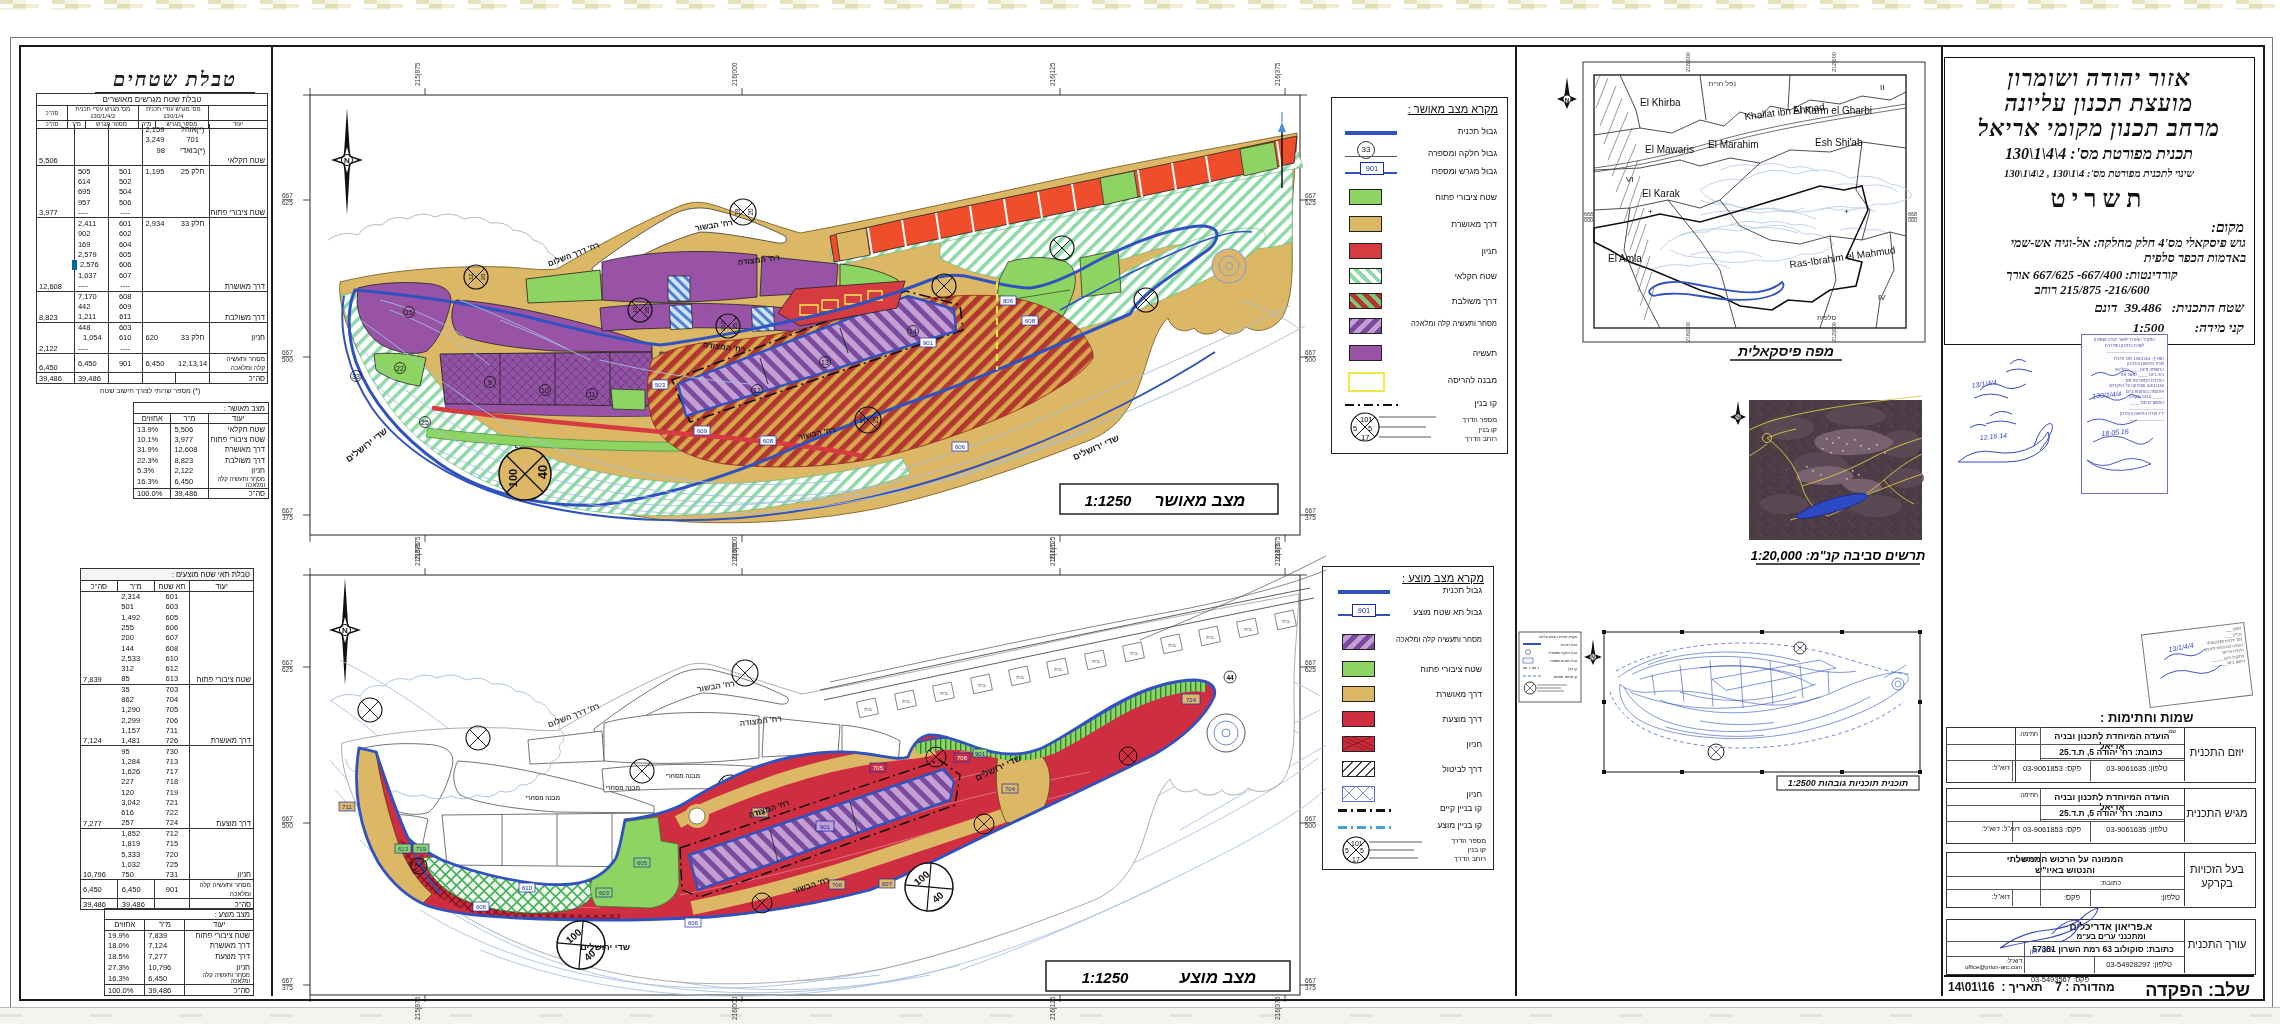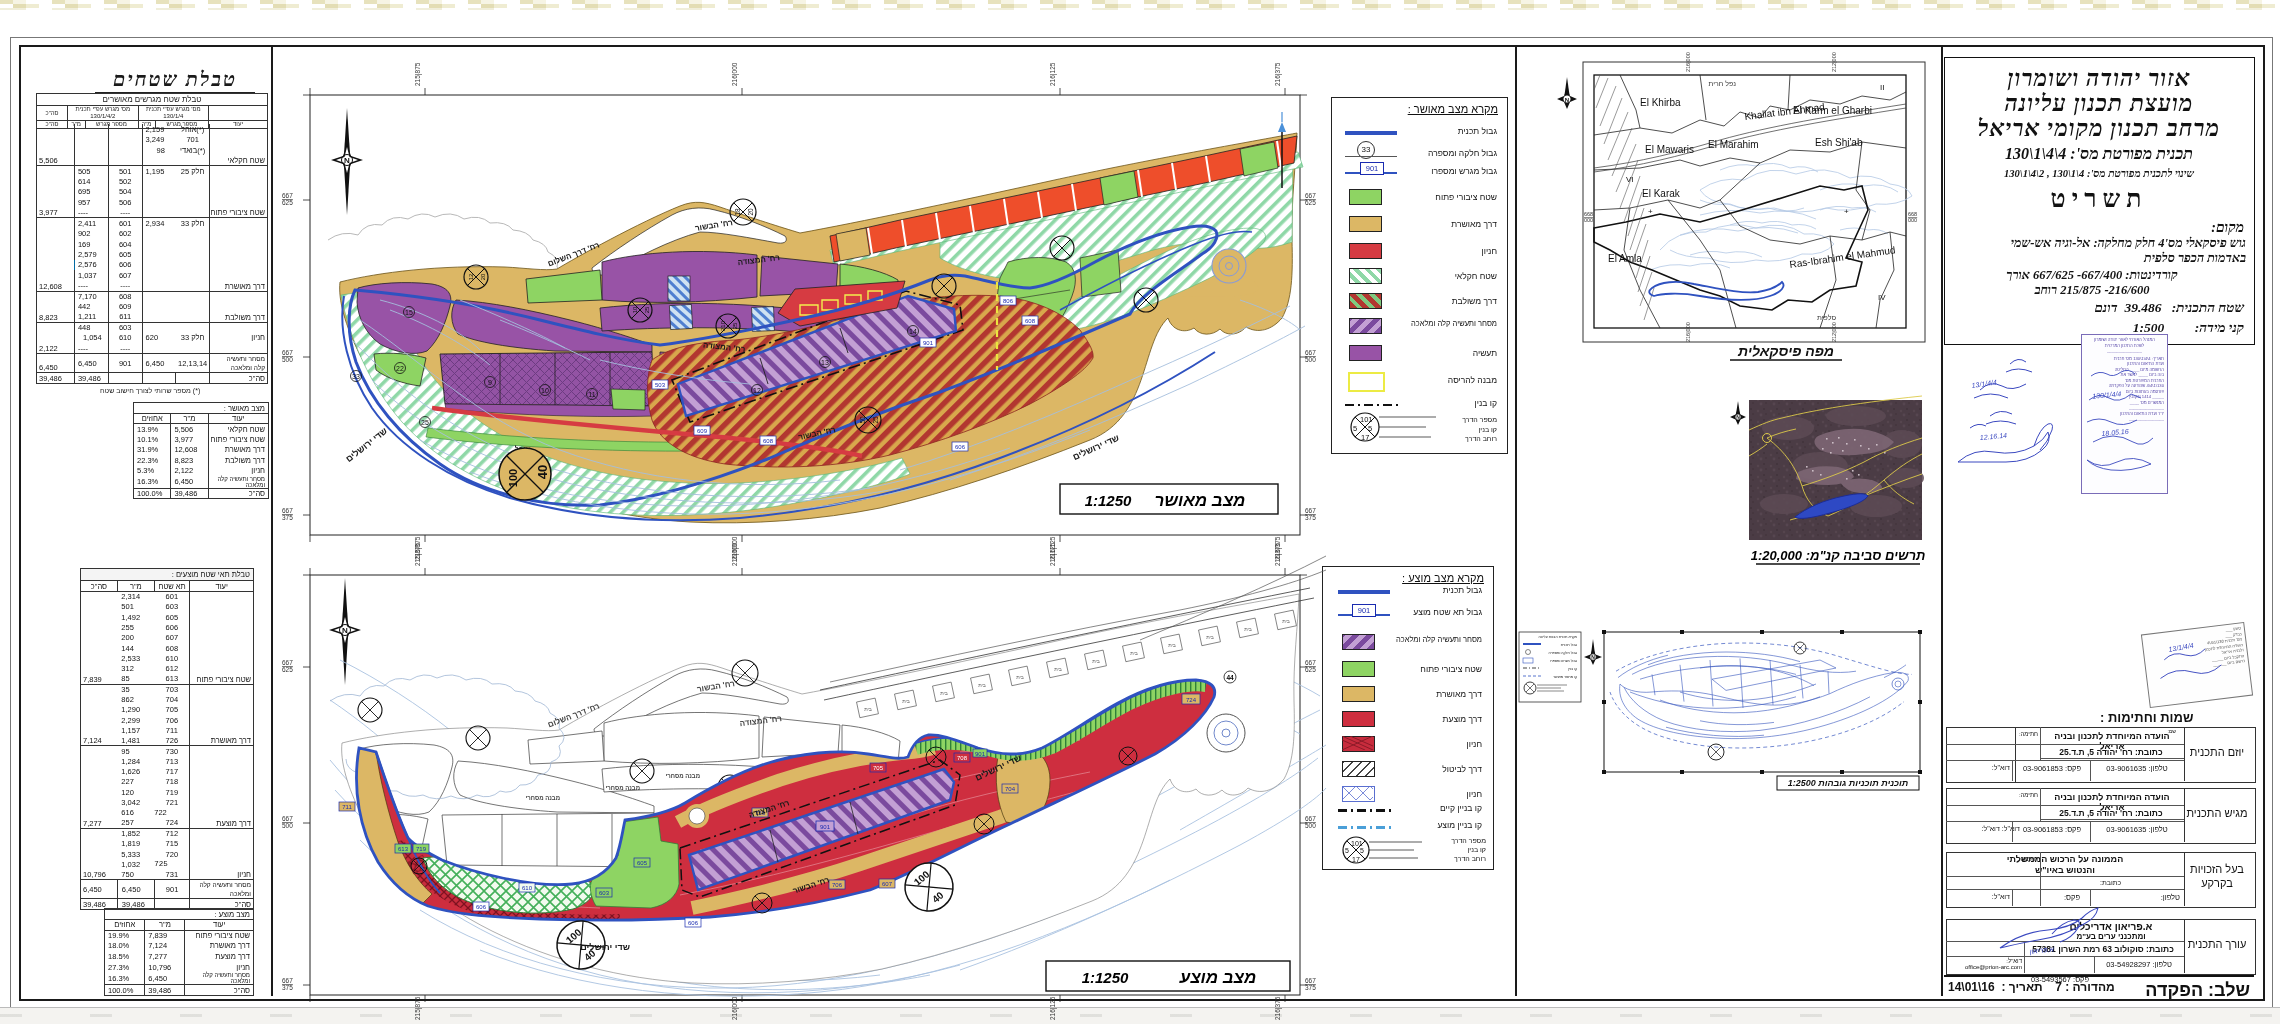--- a/index.html
+++ b/index.html
@@ -151,21 +151,21 @@
 <tr>
             <td></td>
             <td></td>
             <td style="border-left:1px solid #333;border-right:1px solid #333;text-align:center;">605</td>
             <td style="border-left:1px solid #333;text-align:left;padding-left:3px;">2,579</td>
           </tr>
 <tr>
             <td></td>
             <td></td>
             <td style="border-left:1px solid #333;border-right:1px solid #333;text-align:center;">606</td>
-            <td style="border-left:1px solid #0369a1;text-align:left;padding-left:3px;">2,576</td>
+            <td style="border-left:5px solid #0369a1;text-align:left;padding-left:3px;">2,576</td>
           </tr>
 <tr>
             <td></td>
             <td></td>
             <td style="border-left:1px solid #333;border-right:1px solid #333;text-align:center;">607</td>
             <td style="border-left:1px solid #333;text-align:left;padding-left:3px;">1,037</td>
           </tr>
 <tr>
             <td></td>
             <td></td>
@@ -386,21 +386,21 @@
           </tr>
 <tr>
             <td style="text-align:center;">719</td>
             <td style="text-align:left;padding-left:4px;">120</td>
           </tr>
 <tr>
             <td style="text-align:center;">721</td>
             <td style="text-align:left;padding-left:4px;">3,042</td>
           </tr>
 <tr>
-            <td style="text-align:left;margin-top:39px;">722</td>
+            <td style="text-align:center;margin-top:39px;">722</td>
             <td style="text-align:left;padding-left:4px;">616</td>
           </tr>
 <tr>
             <td style="text-align:center;">724</td>
             <td style="text-align:left;padding-left:4px;">257</td>
           </tr>
 <tr>
             <td rowspan="5" style="border:1px solid #333;border-bottom:none;text-align:right;padding-right:2px;vertical-align:bottom;">חניון</td>
             <td style="border-top:1px solid #333;text-align:center;">712</td>
             <td style="border-top:1px solid #333;text-align:left;padding-left:4px;">1,852</td>
@@ -408,21 +408,21 @@
           </tr>
 <tr>
             <td style="text-align:center;">715</td>
             <td style="text-align:left;padding-left:4px;">1,819</td>
           </tr>
 <tr>
             <td style="text-align:center;">720</td>
             <td style="text-align:left;padding-left:4px;">5,333</td>
           </tr>
 <tr>
-            <td style="text-align:left;font-family:Liberation Mono, monospace;">725</td>
+            <td style="text-align:center;">725</td>
             <td style="text-align:left;padding-left:4px;">1,032</td>
           </tr>
 <tr>
             <td style="text-align:center;">731</td>
             <td style="text-align:left;padding-left:4px;">750</td>
           </tr>
 <tr>
             <td style="border:1px solid #333;text-align:right;padding-right:2px;font-size:6.5px;height:10px;">מסחר ותעשיה קלה ומלאכה</td>
             <td style="border:1px solid #333;text-align:center;">901</td>
             <td style="border:1px solid #333;text-align:left;padding-left:4px;">6,450</td>

